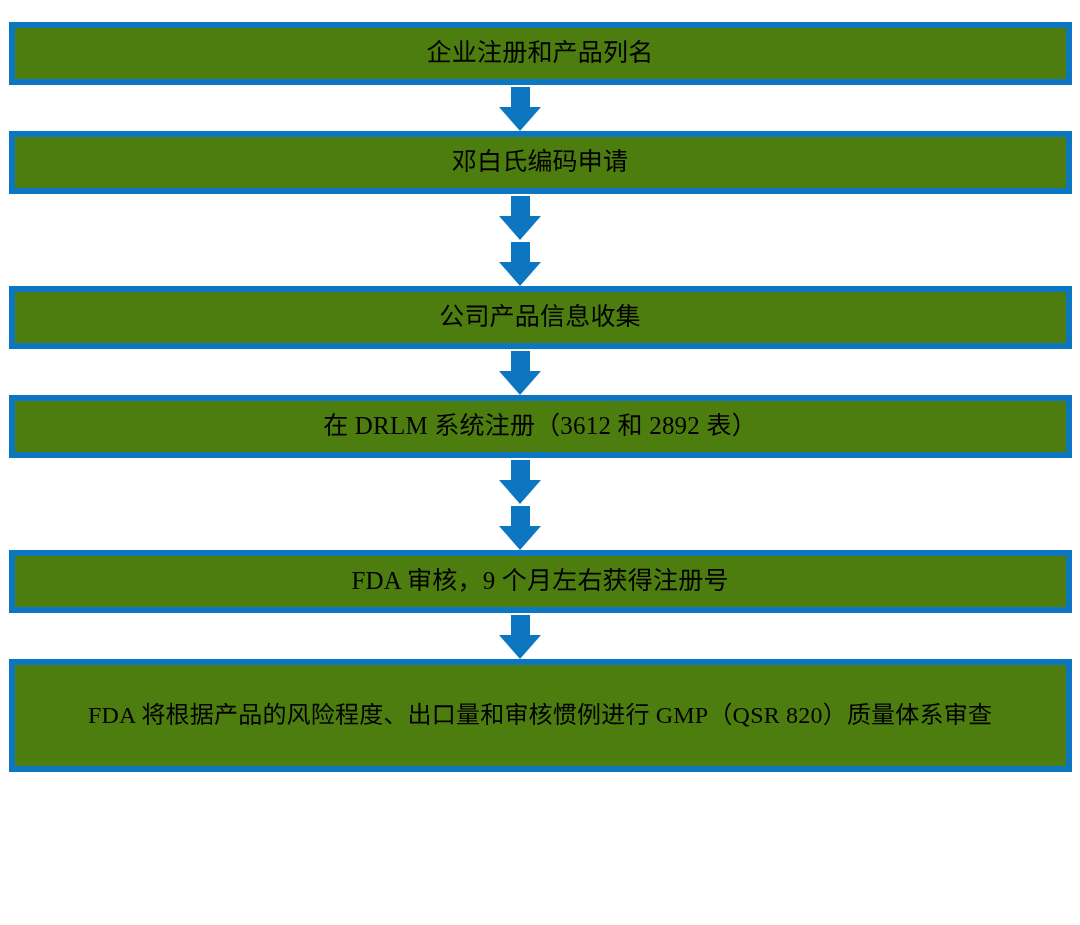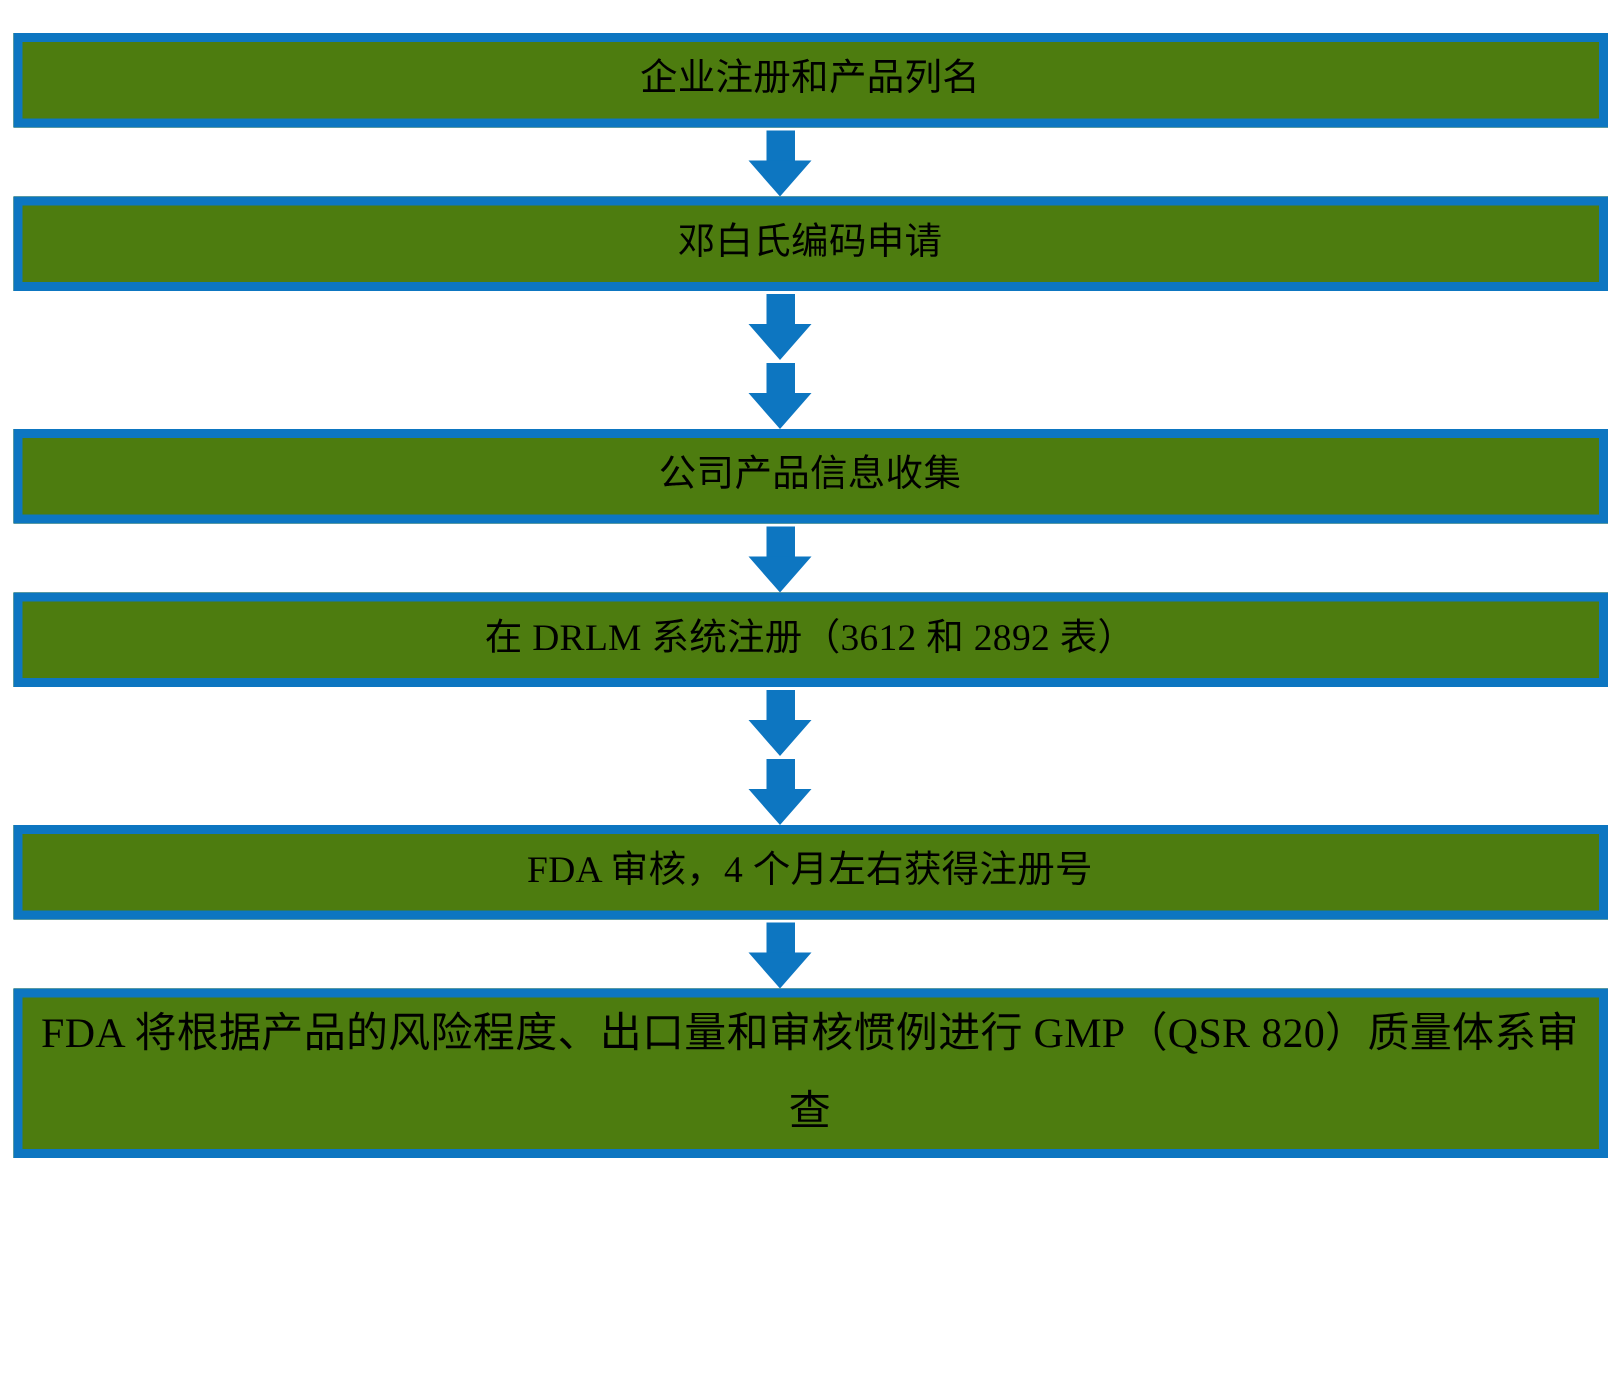--- a/index.html
+++ b/index.html
@@ -53,21 +53,21 @@
   
   .flow-step.single {
     height: 63px;
   }
 
   
   .flow-step.tall {
     height: 113px;
   }
   .flow-step.tall .step-label {
-    font-size: 28px;
+    font-size: 24px;
     line-height: 1.85;
   }
 
   
   .flow-arrow {
     position: relative;
     width: 1063px;
     margin: 0 auto;
     height: 46px;
   }
@@ -136,21 +136,21 @@
     <span class="arrow-stem"></span>
     <span class="arrow-head"></span>
   </div>
 
   <div class="flow-arrow">
     <span class="arrow-stem"></span>
     <span class="arrow-head"></span>
   </div>
 
   <div class="flow-step single">
-    <span class="step-label">FDA 审核，4 个月左右获得注册号</span>
+    <span class="step-label">FDA 审核，9 个月左右获得注册号</span>
   </div>
   <div class="flow-arrow">
     <span class="arrow-stem"></span>
     <span class="arrow-head"></span>
   </div>
 
   <div class="flow-step tall">
     <span class="step-label">FDA 将根据产品的风险程度、出口量和审核惯例进行 GMP（QSR 820）质量体系审查</span>
   </div>
 

